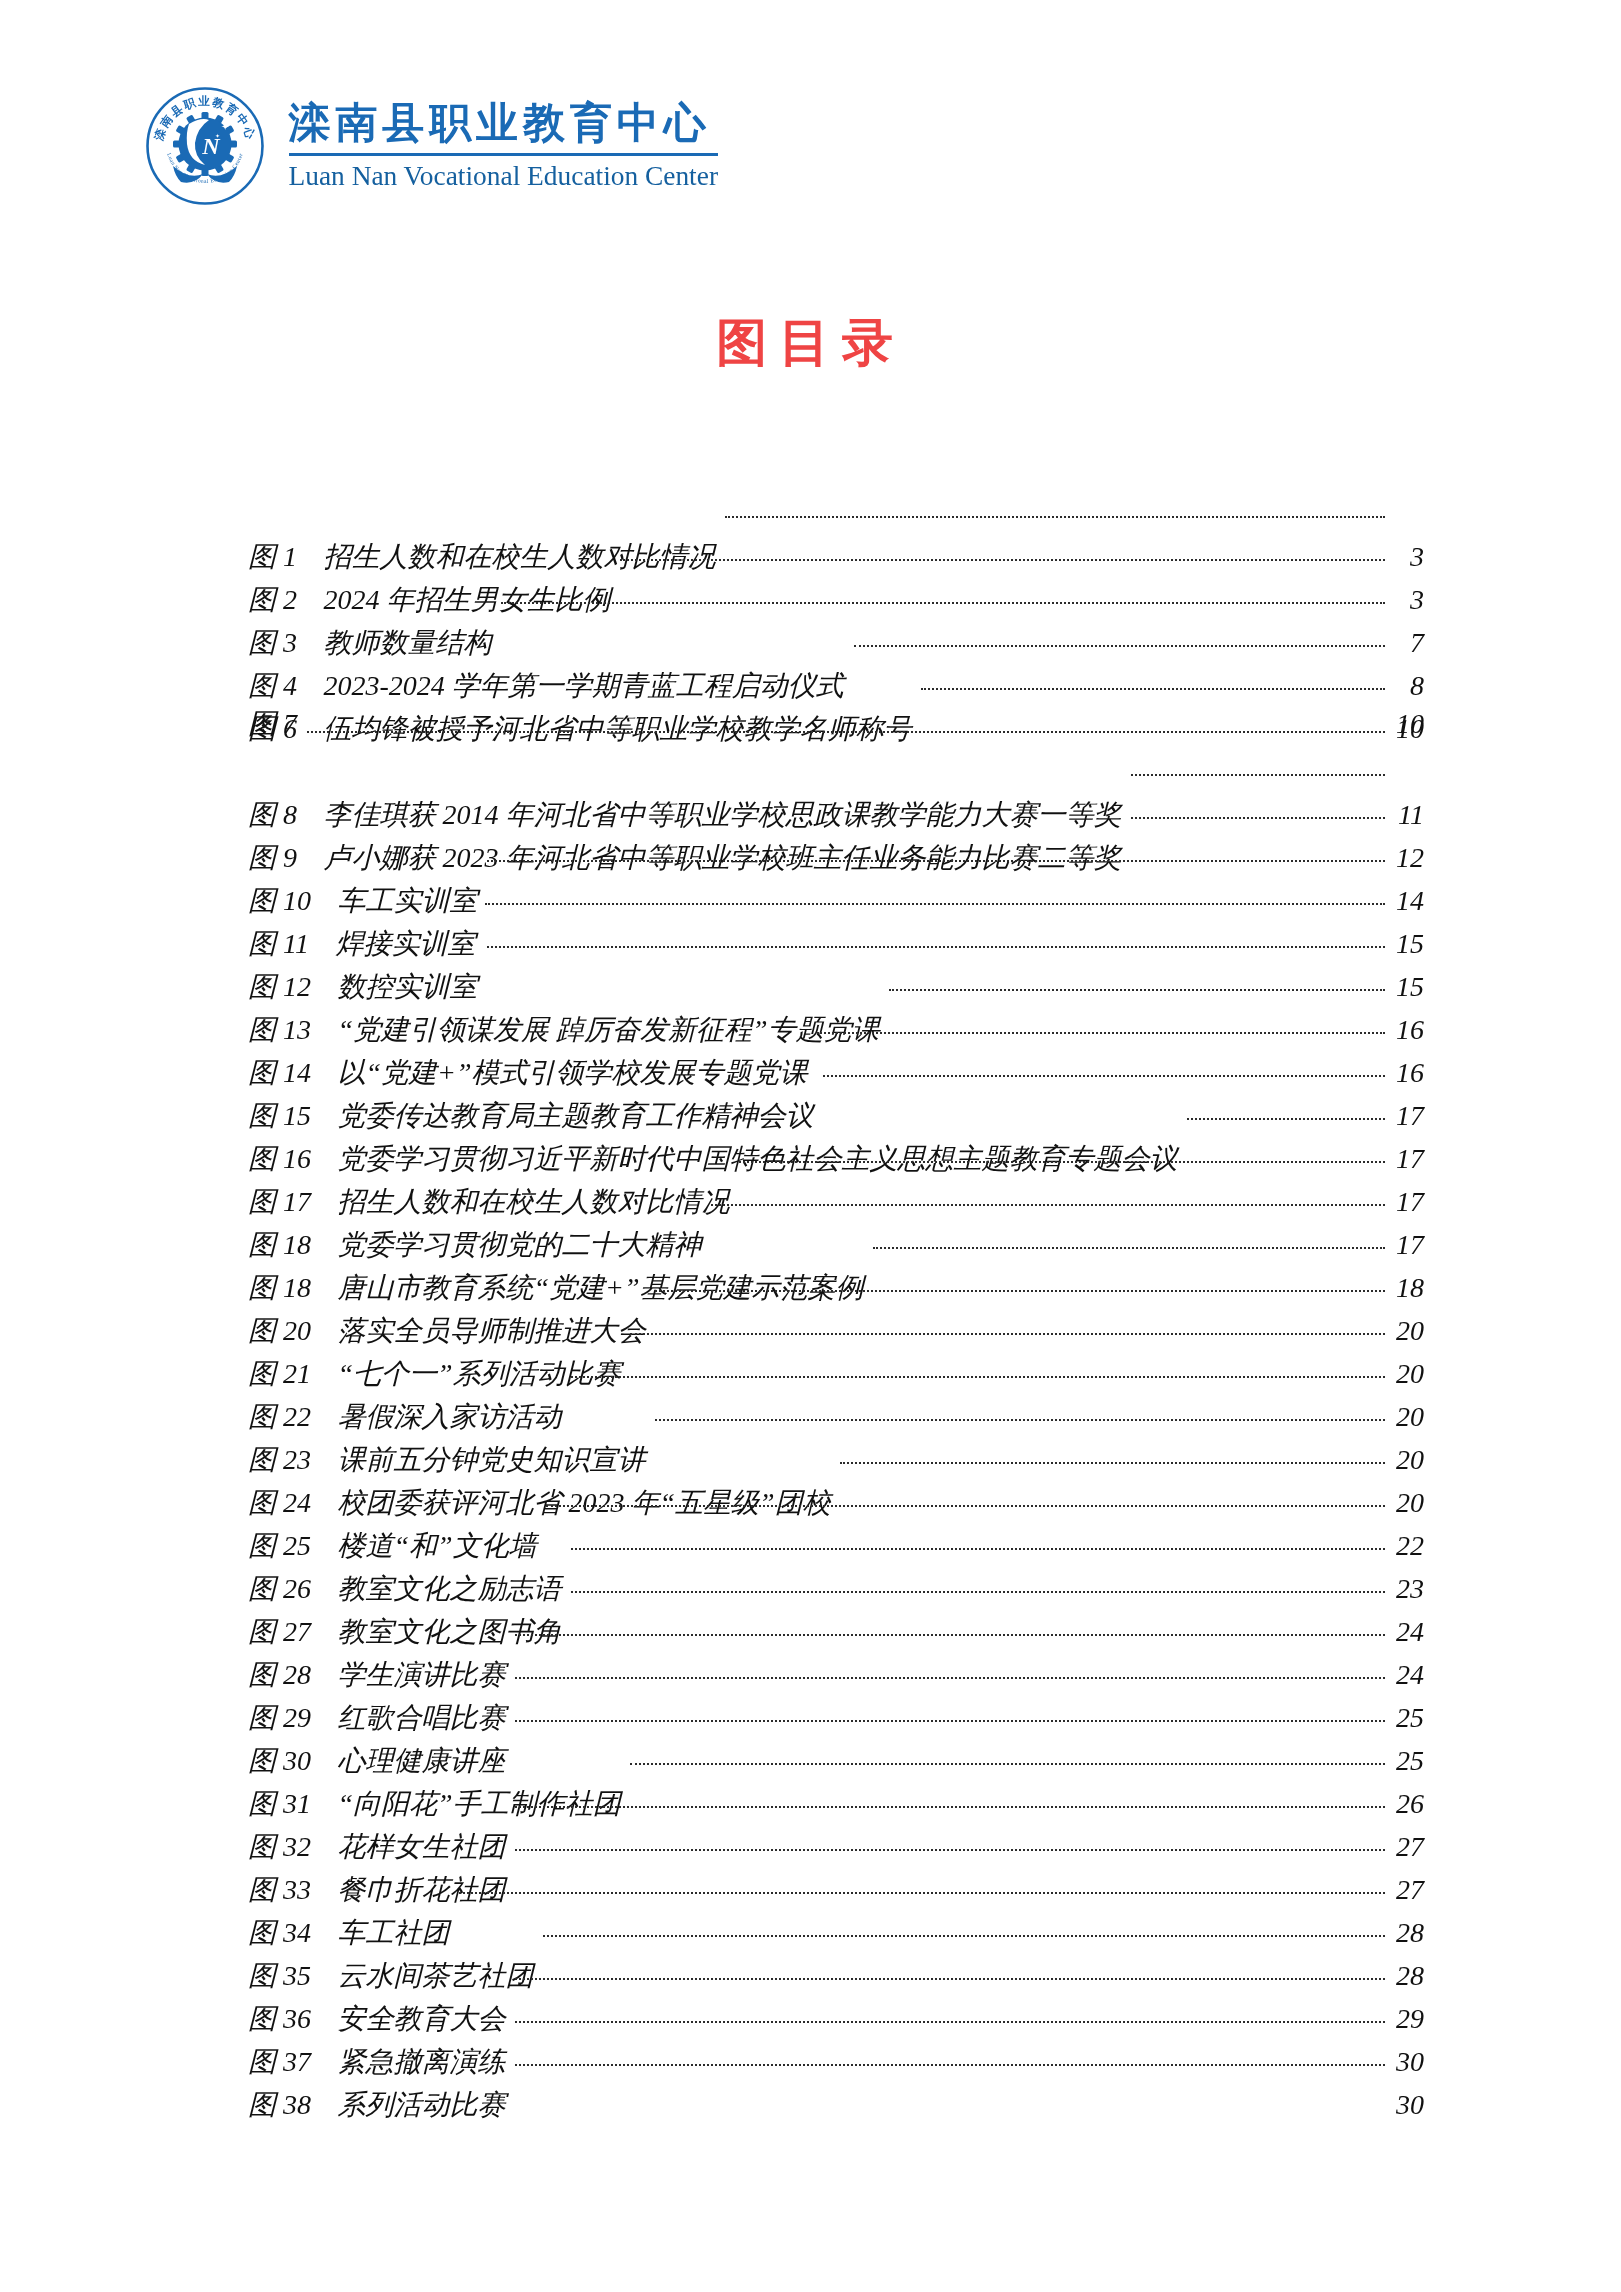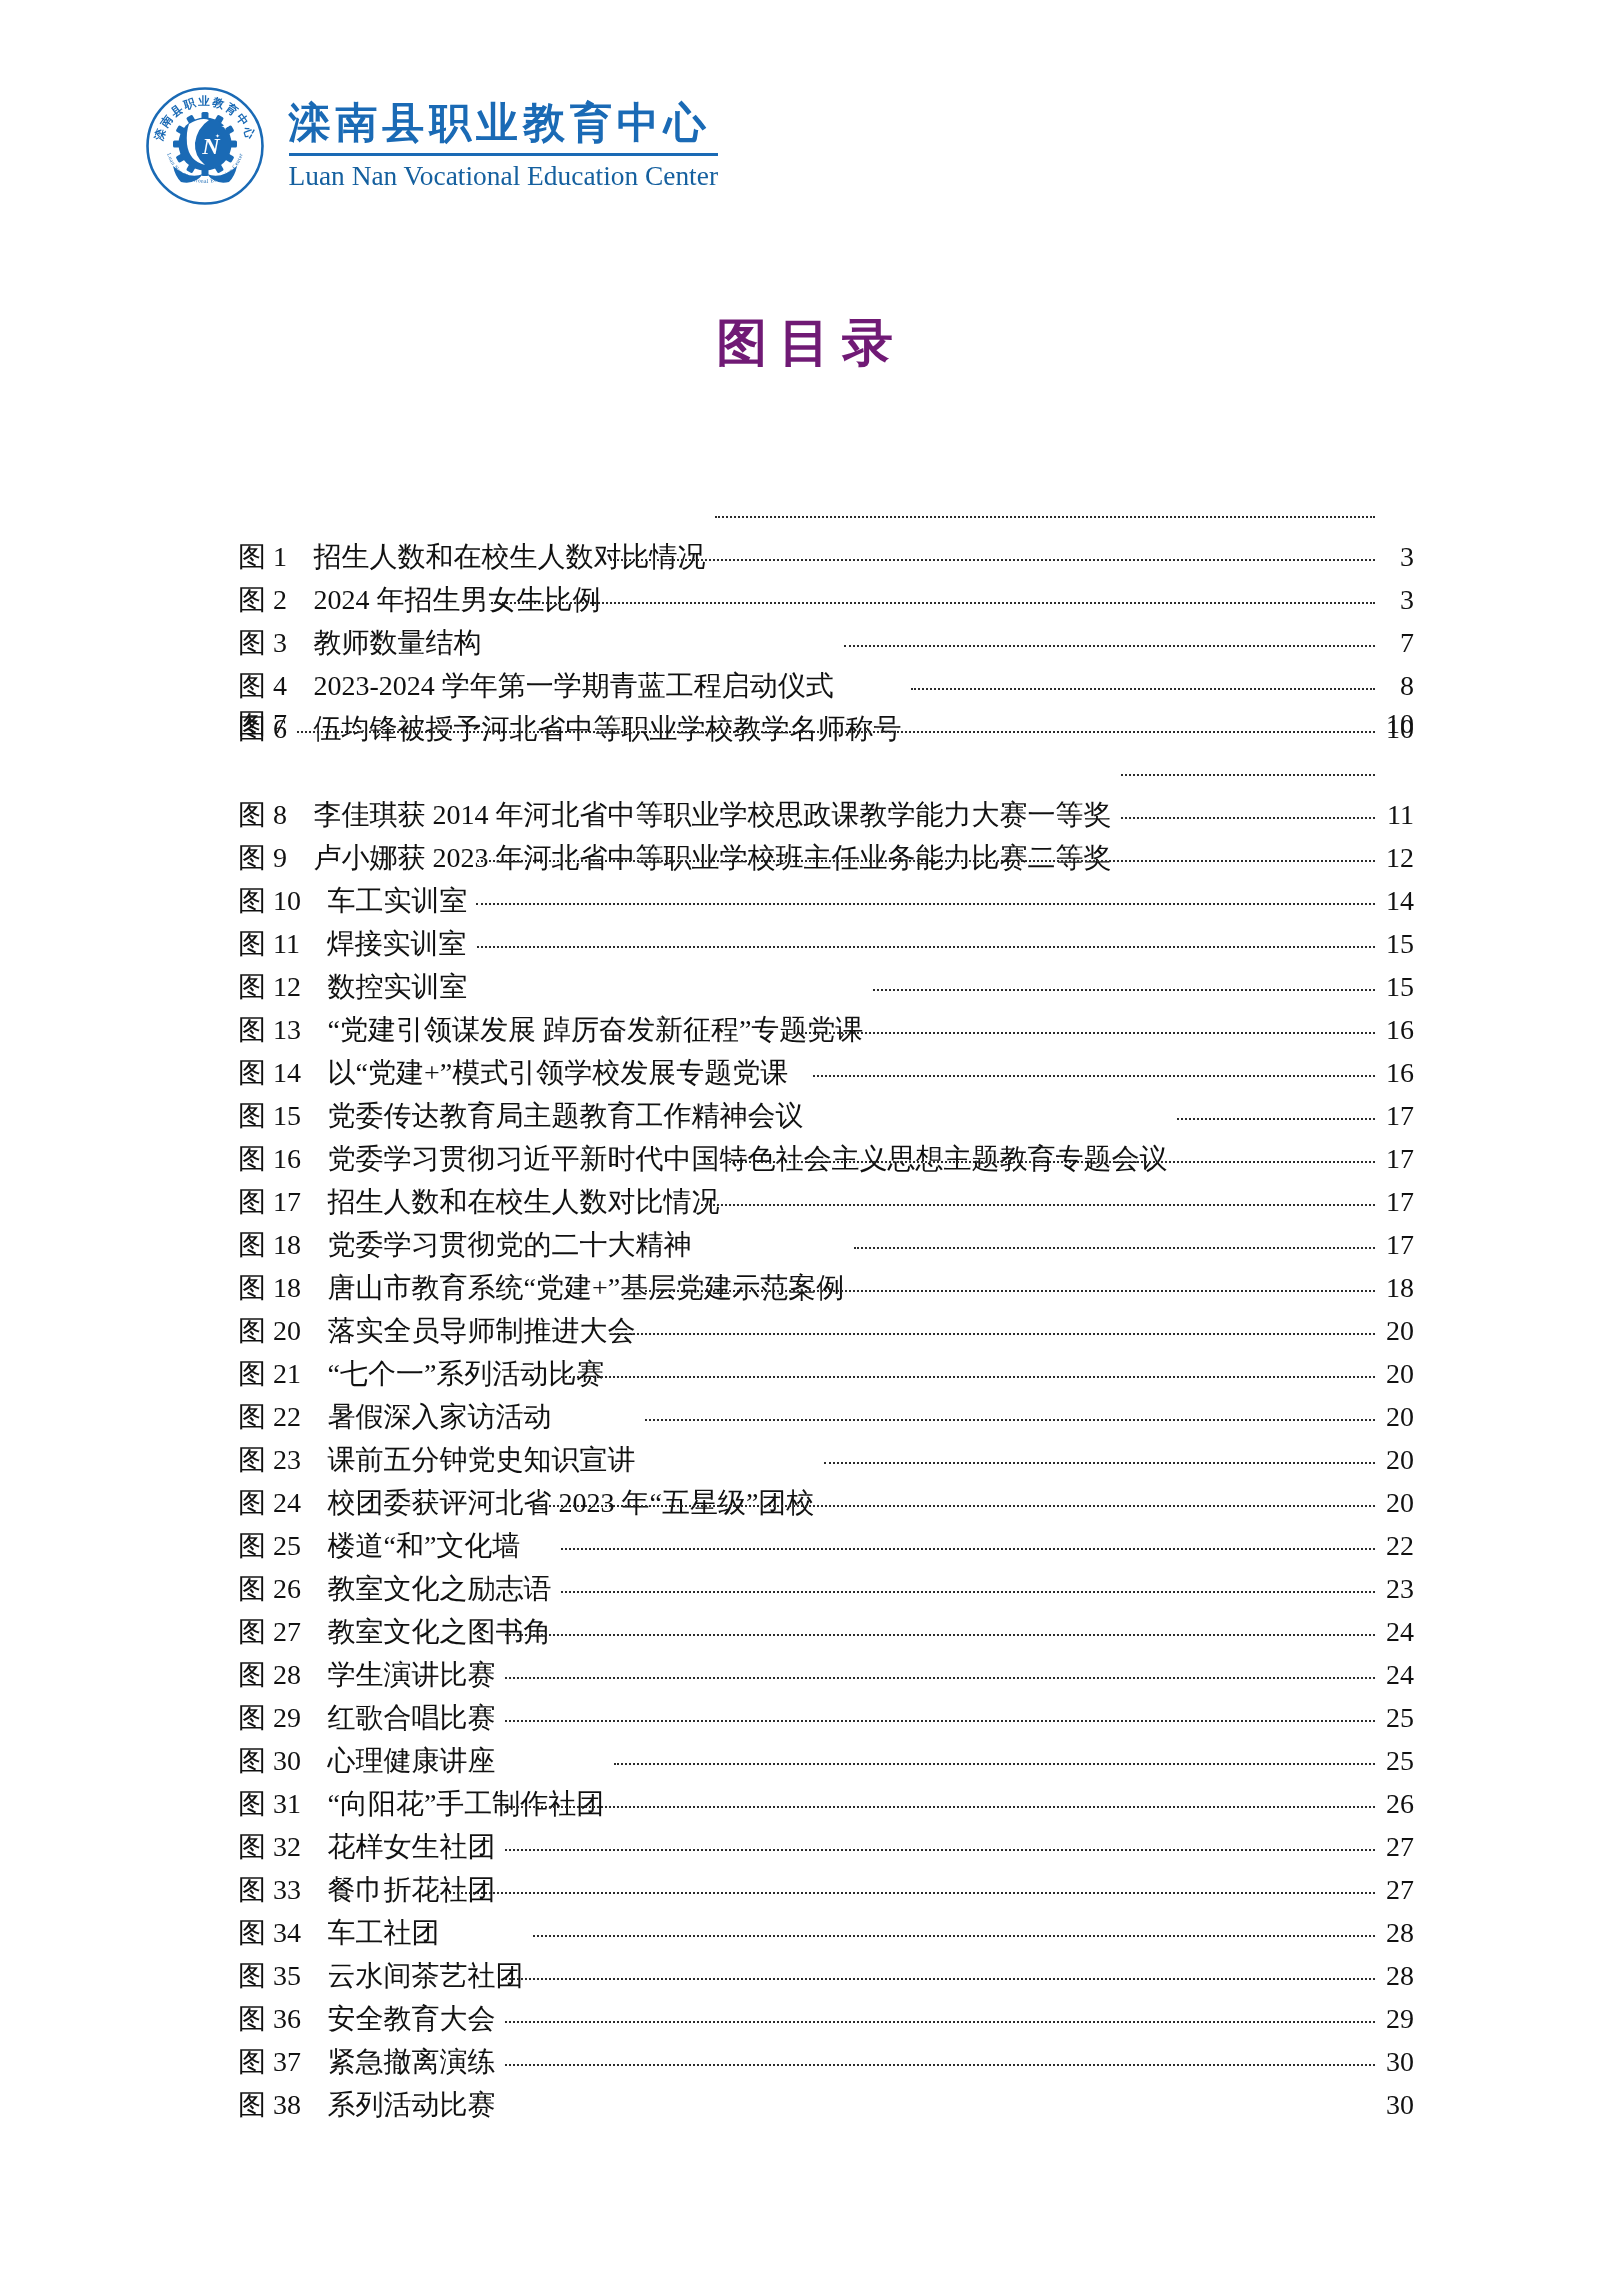--- a/index.html
+++ b/index.html
@@ -24,25 +24,25 @@
   }
   .header-divider{height:2.9px;background:#1a6ab5;margin:6.9px 0 4.9px 0;}
   .header-en{
     font-size:27.4px;color:#15609f;white-space:nowrap;
     font-family:"Liberation Serif","DejaVu Serif",serif;
   }
   
   .page-title{
     position:absolute;top:309px;left:0;width:100%;
     text-align:center;font-size:51px;font-weight:bold;
-    letter-spacing:11.8px;color:#701a75;
+    letter-spacing:11.8px;color:#ef4444;
   }
   
   .toc{
-    position:absolute;top:487px;left:238px;width:1176px;
+    position:absolute;top:487px;left:248px;width:1176px;font-style:italic;
   }
   .toc-row{
     display:flex;align-items:baseline;
     height:43px;font-size:28px;line-height:43px;
     white-space:nowrap;
   }
   .toc-label{flex:0 0 auto;}
   .toc-title{flex:0 0 auto;margin-left:26.5px;margin-top:48px;}
   .toc-dots{
     flex:1 1 auto;height:0;

